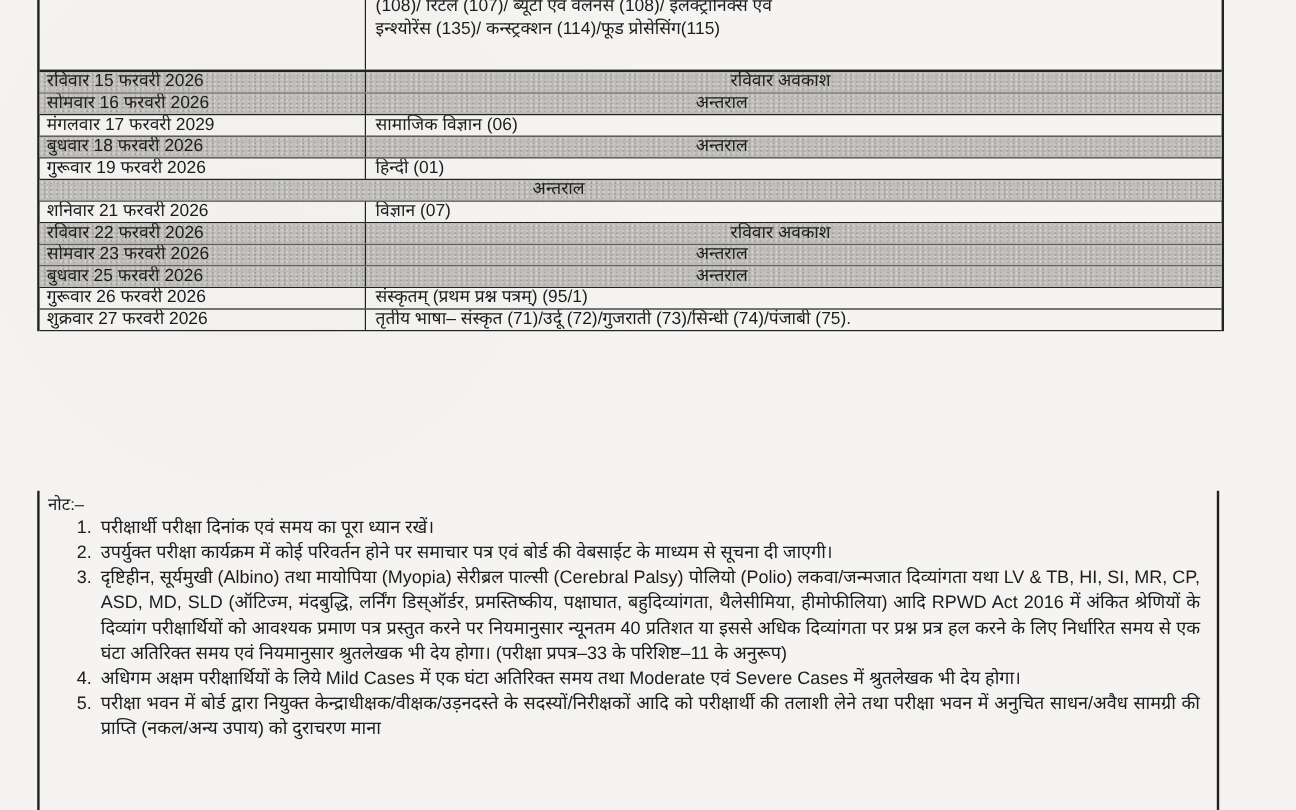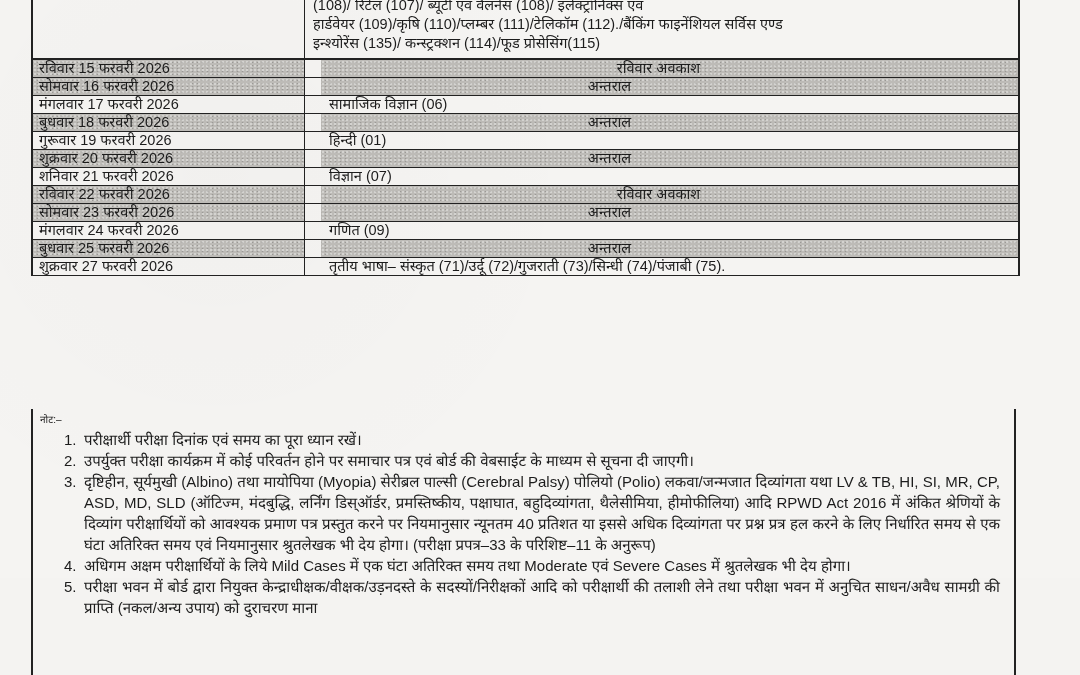--- a/index.html
+++ b/index.html
@@ -44,86 +44,84 @@
   }
   .row.shaded .cell-subj { text-align: center; padding-left: 0; padding-right: 120px; }
   .row.shaded .cell-subj.sunday { padding-right: 22px; }
   .top .cell-date { height: 66px; }
   .top .cell-subj { line-height: 19px; padding-top: 4px; font-size: 14.5px; white-space: normal; padding-right: 30px;}
   .notes {
     position: absolute; left: 31px; top: 409px; width: 985px; height: 280px;
     border-left: 2px solid #222; border-right: 2px solid #222;
     box-sizing: border-box; padding-left: 7px;
   }
-  .note-head { font-size: 10px; line-height: 18px; margin-top: 2px; }
+  .note-head { font-size: 14px; line-height: 18px; margin-top: 2px; }
   .note-item {
     display: flex; font-size: 15px; line-height: 21px; margin-left: 24px;
   }
   .note-num { width: 20px; flex: none; }
   .note-text { flex: 1; padding-right: 14px; text-align: justify; }
-  .row.r-day { height: 18px; gap: 16px; }
+  .row.r-day { height: 18px; }
 </style>
 </head>
 <body>
 
 <div class="page">
 
   <div class="table">
     <div class="row top">
       <div class="cell-date"></div>
       <div class="cell-subj">
         <div>(108)/ रिटेल (107)/ ब्यूटी एवं वैलनेस (108)/ इलेक्ट्रॉनिक्स एवं</div>
-        <div>हार्डवेयर (109)/कृषि (110)/प्लम्बर (111)/टेलिकॉम (112)./बैंकिंग फाइनेंशियल सर्विस एण्ड</div>
         <div>इन्श्योरेंस (135)/ कन्स्ट्रक्शन (114)/फूड प्रोसेसिंग(115)</div>
       </div>
     </div>
 
     <div class="row r-day shaded">
       <div class="cell-date">रविवार 15  फरवरी 2026</div>
       <div class="cell-subj sunday">रविवार अवकाश</div>
     </div>
     <div class="row r-day shaded">
       <div class="cell-date">सोमवार 16 फरवरी 2026</div>
       <div class="cell-subj">अन्तराल</div>
     </div>
     <div class="row r-day">
-      <div class="cell-date">मंगलवार 17 फरवरी 2026</div>
+      <div class="cell-date">मंगलवार 17 फरवरी 2029</div>
       <div class="cell-subj">सामाजिक विज्ञान (06)</div>
     </div>
     <div class="row r-day shaded">
       <div class="cell-date">बुधवार 18 फरवरी 2026</div>
       <div class="cell-subj">अन्तराल</div>
     </div>
     <div class="row r-day">
       <div class="cell-date">गुरूवार 19 फरवरी 2026</div>
       <div class="cell-subj">हिन्दी  (01)</div>
     </div>
     <div class="row r-day shaded">
-      <div class="cell-date">शुक्रवार 20 फरवरी 2026</div>
       <div class="cell-subj">अन्तराल</div>
     </div>
     <div class="row r-day">
       <div class="cell-date">शनिवार 21 फरवरी 2026</div>
       <div class="cell-subj">विज्ञान (07)</div>
     </div>
     <div class="row r-day shaded">
       <div class="cell-date">रविवार 22 फरवरी 2026</div>
       <div class="cell-subj sunday">रविवार अवकाश</div>
     </div>
     <div class="row r-day shaded">
       <div class="cell-date">सोमवार 23 फरवरी 2026</div>
       <div class="cell-subj">अन्तराल</div>
     </div>
-    <div class="row r-day">
-      <div class="cell-date">मंगलवार 24 फरवरी 2026</div>
-      <div class="cell-subj">गणित (09)</div>
-    </div>
     <div class="row r-day shaded">
       <div class="cell-date">बुधवार 25 फरवरी 2026</div>
       <div class="cell-subj">अन्तराल</div>
+    </div>
+    <div class="row r-day">
+      <div class="cell-date">गुरूवार 26 फरवरी 2026</div>
+      <div class="cell-subj">संस्कृतम् (प्रथम प्रश्न पत्रम्) (95/1)</div>
     </div>
     <div class="row r-day">
       <div class="cell-date">शुक्रवार 27 फरवरी 2026</div>
       <div class="cell-subj">तृतीय भाषा– संस्कृत (71)/उर्दू (72)/गुजराती (73)/सिन्धी (74)/पंजाबी (75).</div>
     </div>
   </div>
 
   <div class="notes">
     <div class="note-head">नोट:–</div>
     <div class="note-item">

